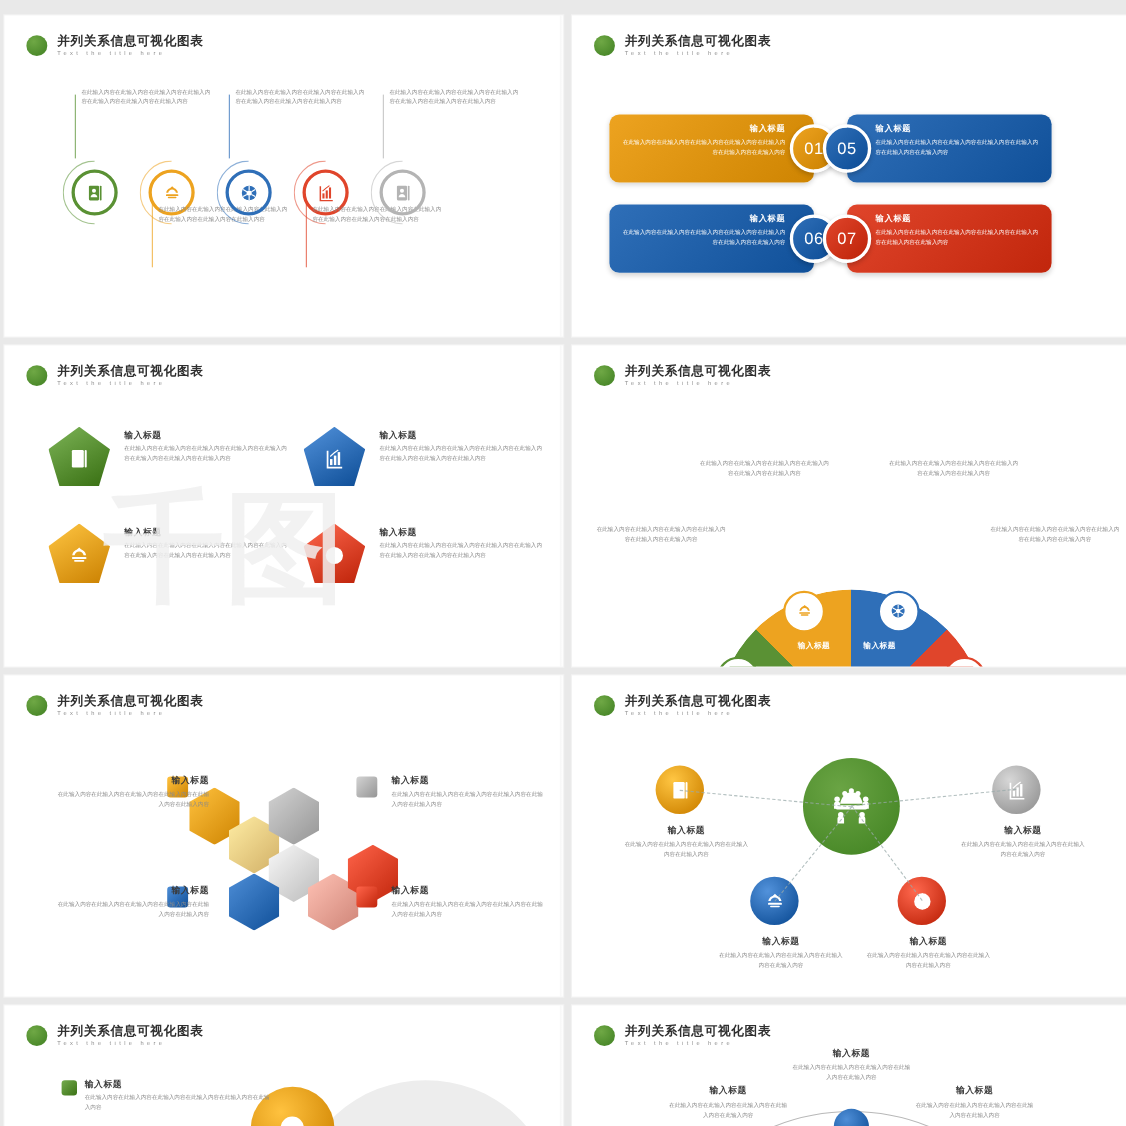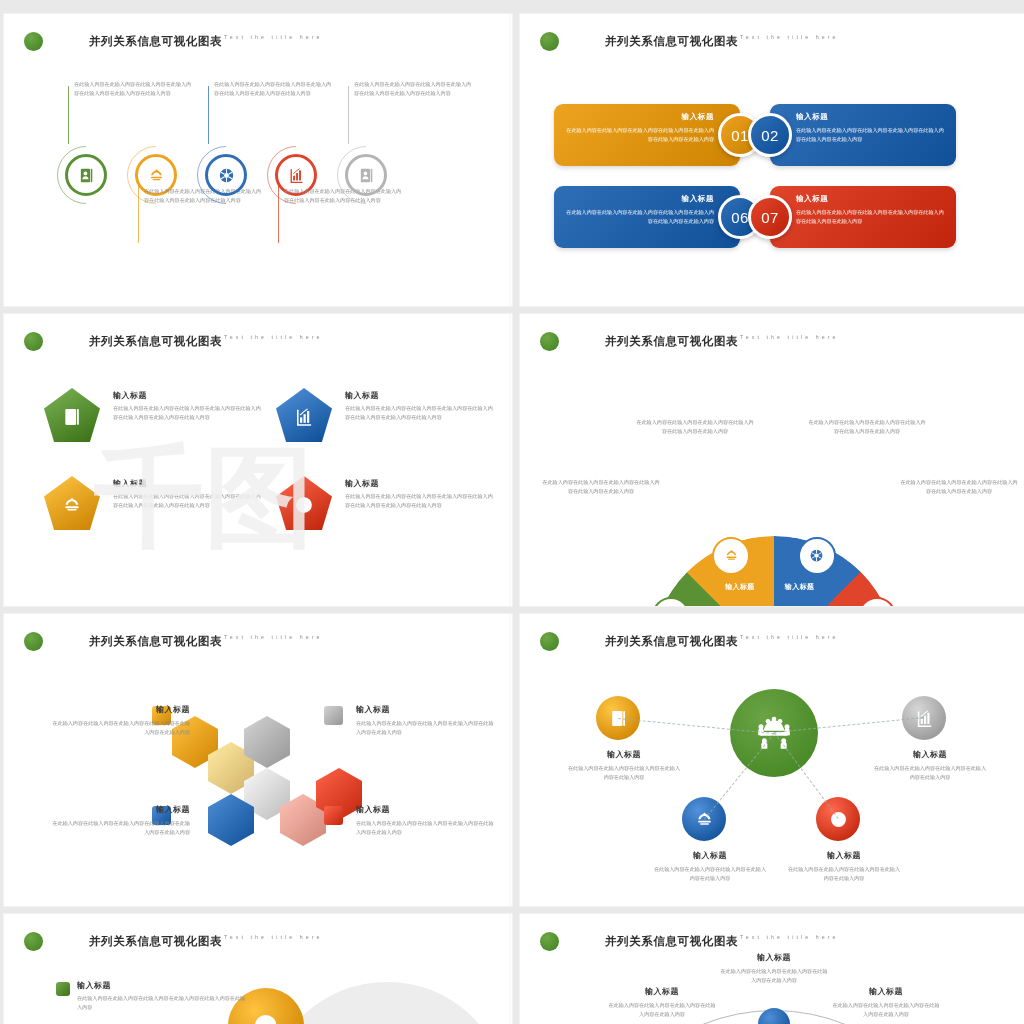--- a/index.html
+++ b/index.html
@@ -30,21 +30,21 @@
     background:linear-gradient(to right,rgba(0,0,0,.035),rgba(0,0,0,0));
   }
 
   
   .hdr{ position:absolute; left:20px; top:18px; display:flex; align-items:center; gap:9px;}
   .hdr .dot{
     width:19px;height:19px;border-radius:50%;
     background:radial-gradient(circle at 35% 30%,#6fa845,#4d8b2c 70%);
     flex:0 0 auto;
   }
-  .hdr .txts{ display:flex; flex-direction:row; gap:2px;margin-left:37px;}
+  .hdr .txts{ display:flex; flex-direction:column; gap:2px;}
   .hdr .t1{ font-size:11.5px; font-weight:bold; color:#2f2f2f; letter-spacing:.6px; line-height:1.1;}
   .hdr .t2{ font-size:5.2px; color:#8d8d8d; letter-spacing:3.1px; line-height:1; }
 
   .body-cn{ font-size:5.1px; color:#8a8a8a; line-height:1.85; }
   .ttl-cn{ font-size:8px; font-weight:bold; color:#3a3a3a; letter-spacing:.5px;}
 
   
   .wm-text{
     position:absolute; color:#e4e4e4; font-weight:bold; pointer-events:none;
     font-size:29px; letter-spacing:2px; white-space:nowrap; z-index:3;
@@ -251,21 +251,21 @@
       <div class="s2" id="s2">
           <div class="bar" style="left: 34px; top: 18px; background: linear-gradient(135deg, rgb(237, 163, 32), rgb(206, 132, 1)); text-align: right; padding-right: 26px;">
             <h4>输入标题</h4>
             <p>在此输入内容在此输入内容在此输入内容在此输入内容在此输入内容在此输入内容在此输入内容</p>
           </div>
           <div class="numcirc" style="left: 198px; top: 27px; background: linear-gradient(135deg, rgb(237, 163, 32), rgb(202, 128, 0));">01</div>
           <div class="bar" style="left: 250px; top: 18px; background: linear-gradient(135deg, rgb(47, 111, 184), rgb(16, 80, 153)); text-align: left; padding-left: 26px;">
             <h4>输入标题</h4>
             <p>在此输入内容在此输入内容在此输入内容在此输入内容在此输入内容在此输入内容在此输入内容</p>
           </div>
-          <div class="numcirc" style="left: 228px; top: 27px; background: linear-gradient(135deg, rgb(47, 111, 184), rgb(12, 76, 149));">02</div>
+          <div class="numcirc" style="left: 228px; top: 27px; background: linear-gradient(135deg, rgb(47, 111, 184), rgb(12, 76, 149));">05</div>
           <div class="bar" style="left: 34px; top: 100px; background: linear-gradient(135deg, rgb(47, 111, 184), rgb(16, 80, 153)); text-align: right; padding-right: 26px;">
             <h4>输入标题</h4>
             <p>在此输入内容在此输入内容在此输入内容在此输入内容在此输入内容在此输入内容在此输入内容</p>
           </div>
           <div class="numcirc" style="left: 198px; top: 109px; background: linear-gradient(135deg, rgb(47, 111, 184), rgb(12, 76, 149));">06</div>
           <div class="bar" style="left: 250px; top: 100px; background: linear-gradient(135deg, rgb(224, 69, 43), rgb(193, 38, 12)); text-align: left; padding-left: 26px;">
             <h4>输入标题</h4>
             <p>在此输入内容在此输入内容在此输入内容在此输入内容在此输入内容在此输入内容在此输入内容</p>
           </div>
           <div class="numcirc" style="left: 228px; top: 109px; background: linear-gradient(135deg, rgb(224, 69, 43), rgb(189, 34, 8));">07</div>

